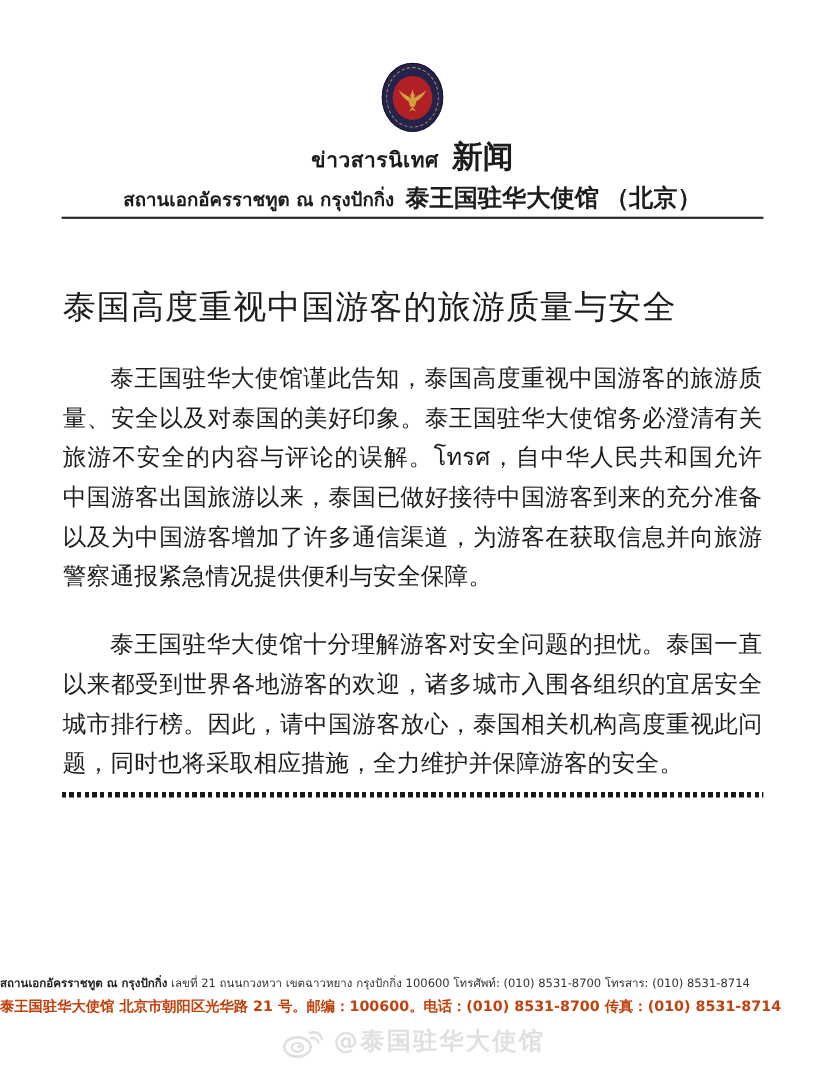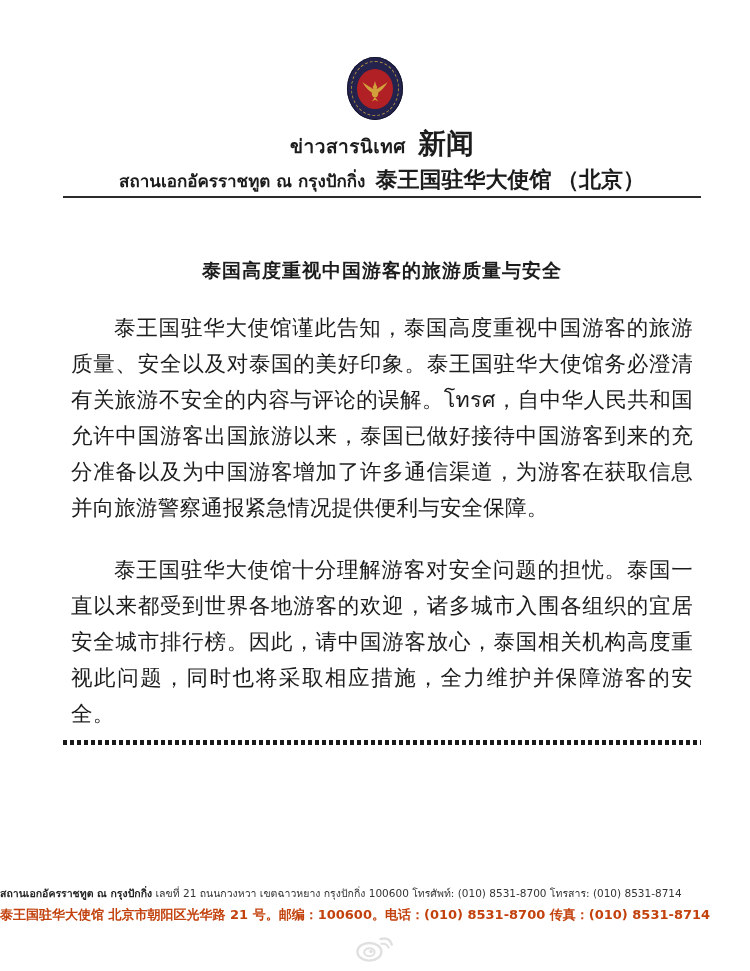--- a/index.html
+++ b/index.html
@@ -4,21 +4,21 @@
 <style>
   html, body { margin: 0; padding: 0; }
   body {
     width: 750px; height: 971px;
     background: #ffffff;
     position: relative;
     font-family: "Liberation Serif", "DejaVu Serif", serif;
     color: #1c1c1c;
     overflow: hidden;
   }
-  .page { position: absolute; inset: 0; padding-left: 14px; }
+  .page { position: absolute; inset: 0; }
 
   
   .emblem {
     position: absolute; top: 57px; left: 50%;
     transform: translateX(-50%);
     width: 56px; height: 63px;
   }
   .seal-outer {
     width: 100%; height: 100%;
     border-radius: 50%;
@@ -60,22 +60,22 @@
     font-size: 22px; font-weight: bold; margin-left: 6px;
   }
   .rule {
     width: 638px; margin: 4px auto 0;
     border-top: 2px solid #2b2b2b;
   }
 
   
   .title {
     margin: 60px 57px 0;
-    text-align: center;
-    font-size: 19px; font-weight: bold;
+    text-align: left;
+    font-size: 30px; font-weight: normal;
     letter-spacing: 1px;
   }
   .body-p {
     margin: 26px 57px 0;
     font-size: 21.5px;
     line-height: 36px;
     text-align: justify;
     text-indent: 2em;
     letter-spacing: 0.2px;
   }
@@ -174,15 +174,16 @@
   <div class="watermark">
     <svg class="weibo-icon" viewBox="0 0 52 40">
       <g fill="none" stroke="#e0e0e0" stroke-width="3" stroke-linecap="round">
         <ellipse cx="19" cy="26" rx="15" ry="11"></ellipse>
         <ellipse cx="19" cy="26.5" rx="6.5" ry="5" stroke-width="2.5"></ellipse>
         <path d="M33 10 Q44 7 47 17"></path>
         <path d="M34 16 Q41 15 43 21" stroke-width="2.5"></path>
       </g>
       <circle cx="21" cy="25.5" r="2.2" fill="#e0e0e0"></circle>
     </svg>
+    <span class="wm-text">@泰国驻华大使馆</span>
   </div>
 
 </div>
 
 </body></html>

